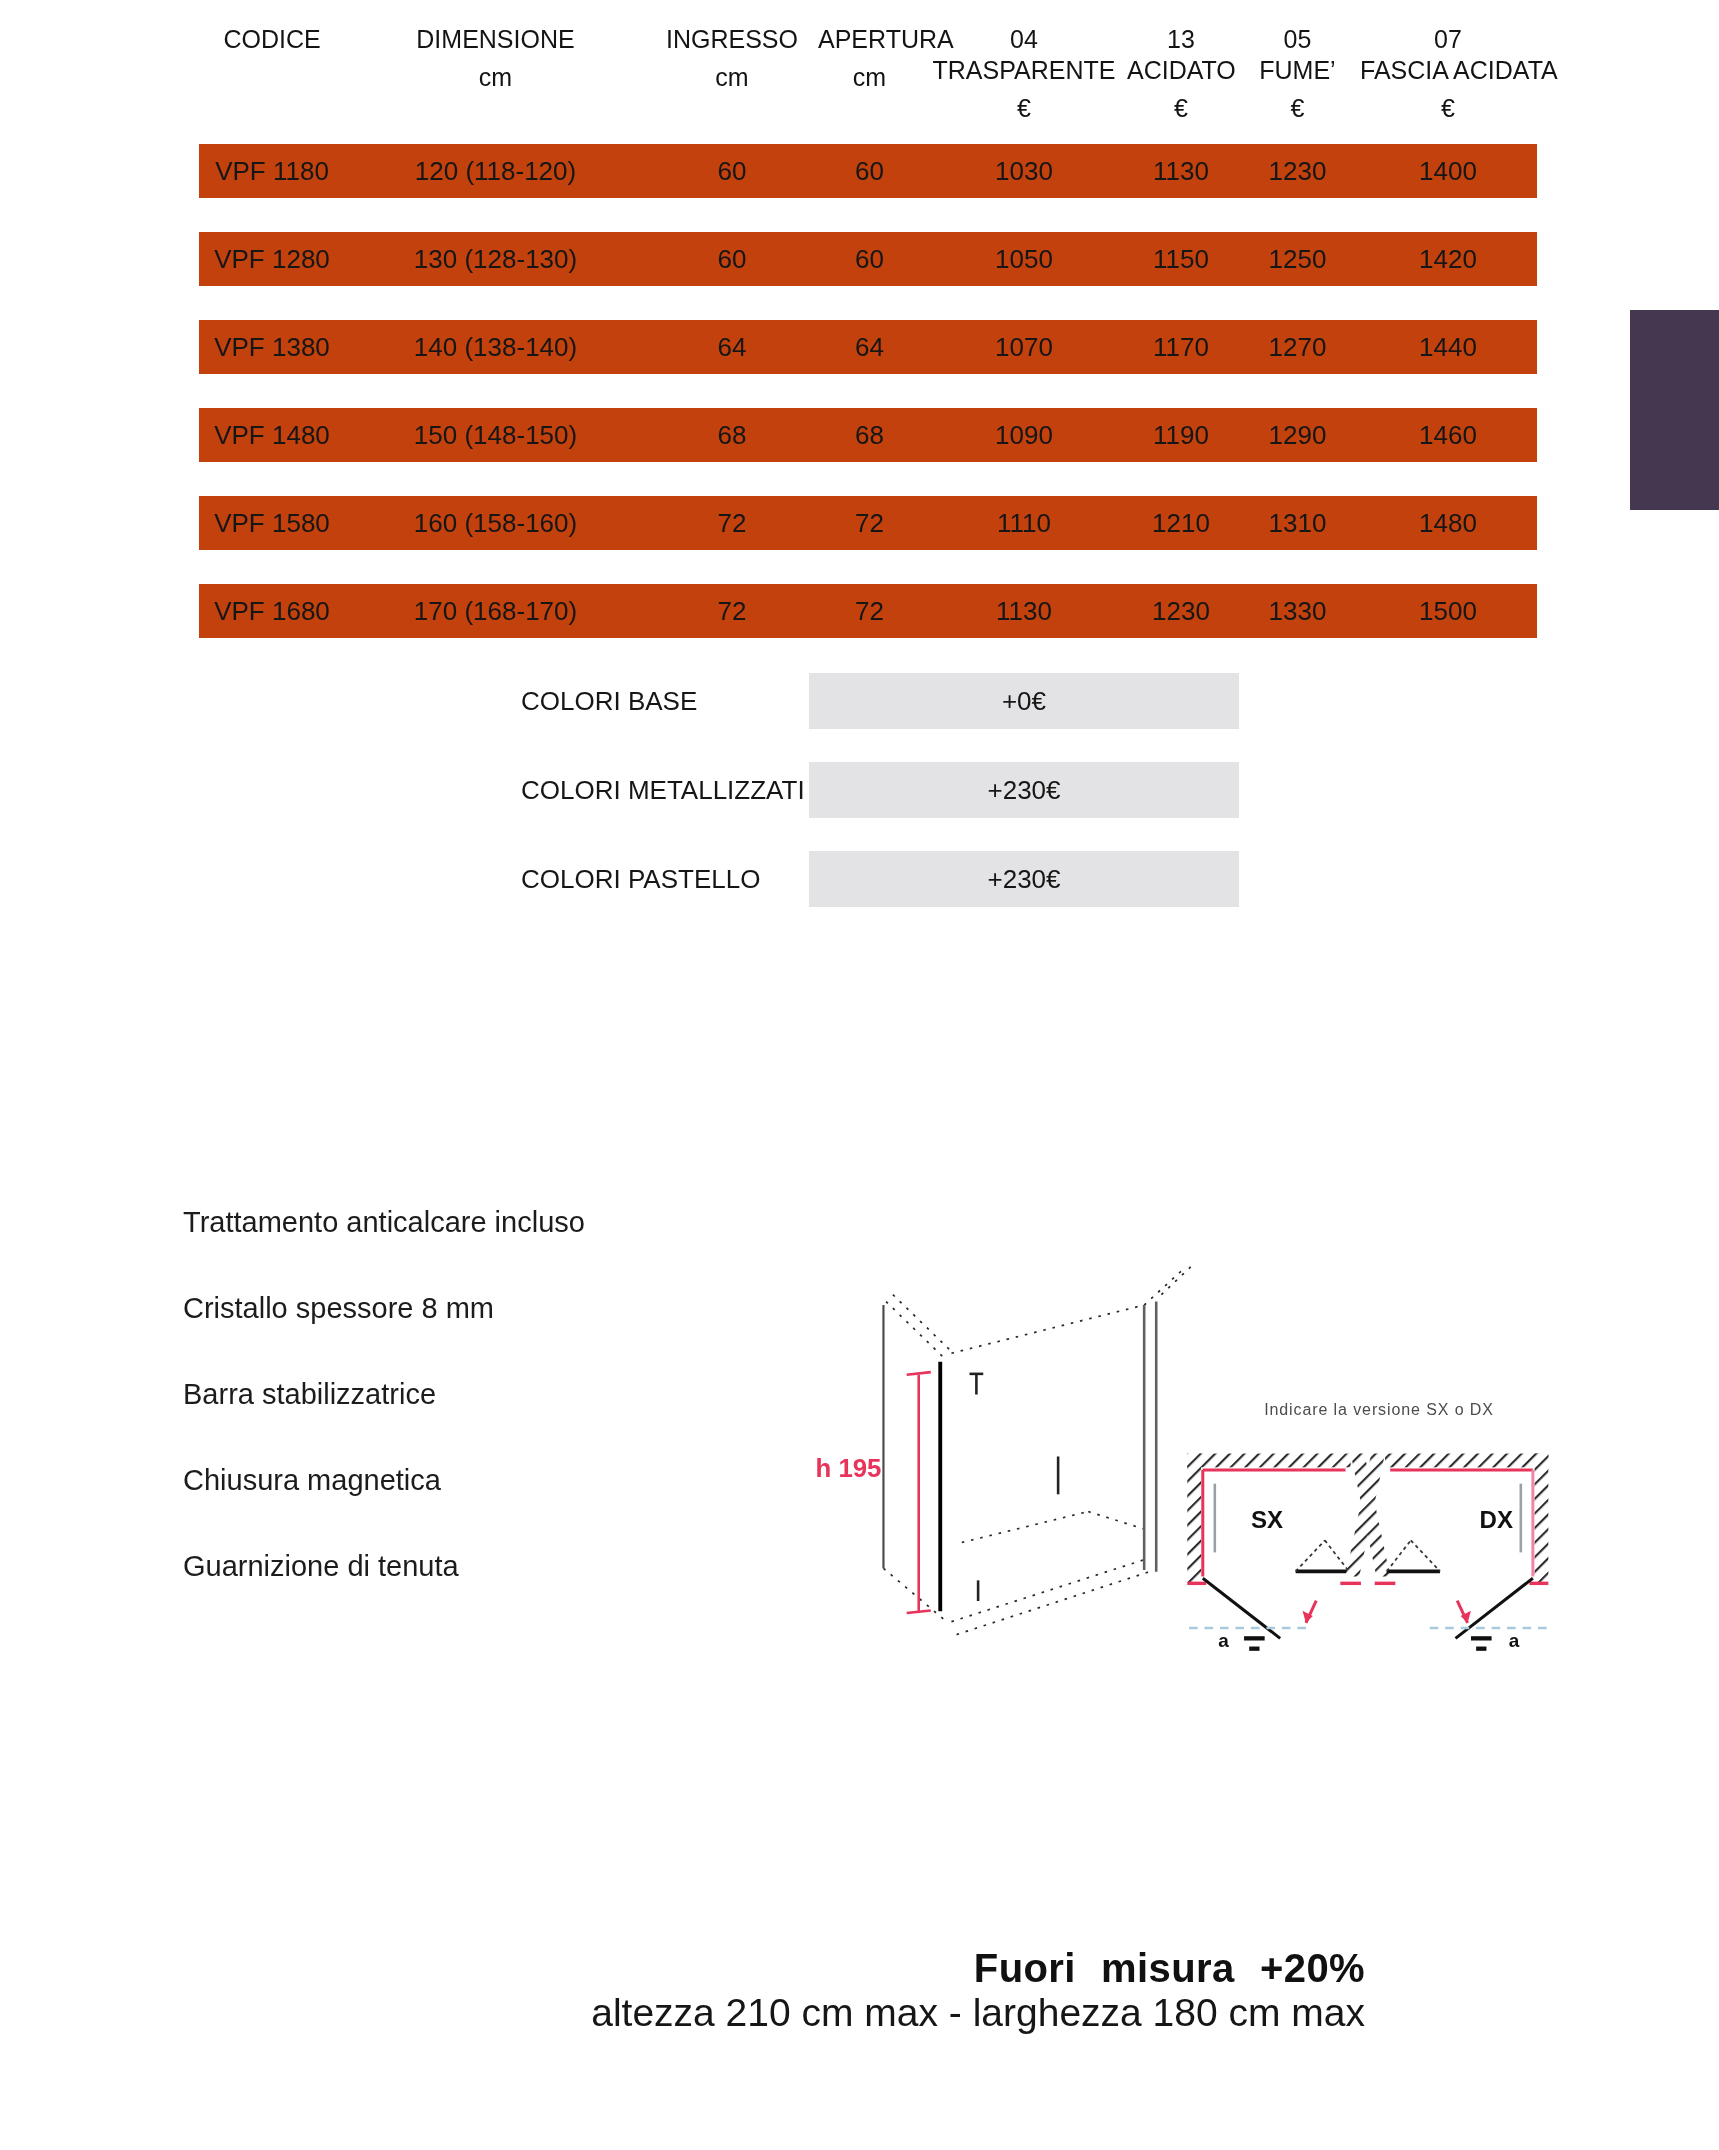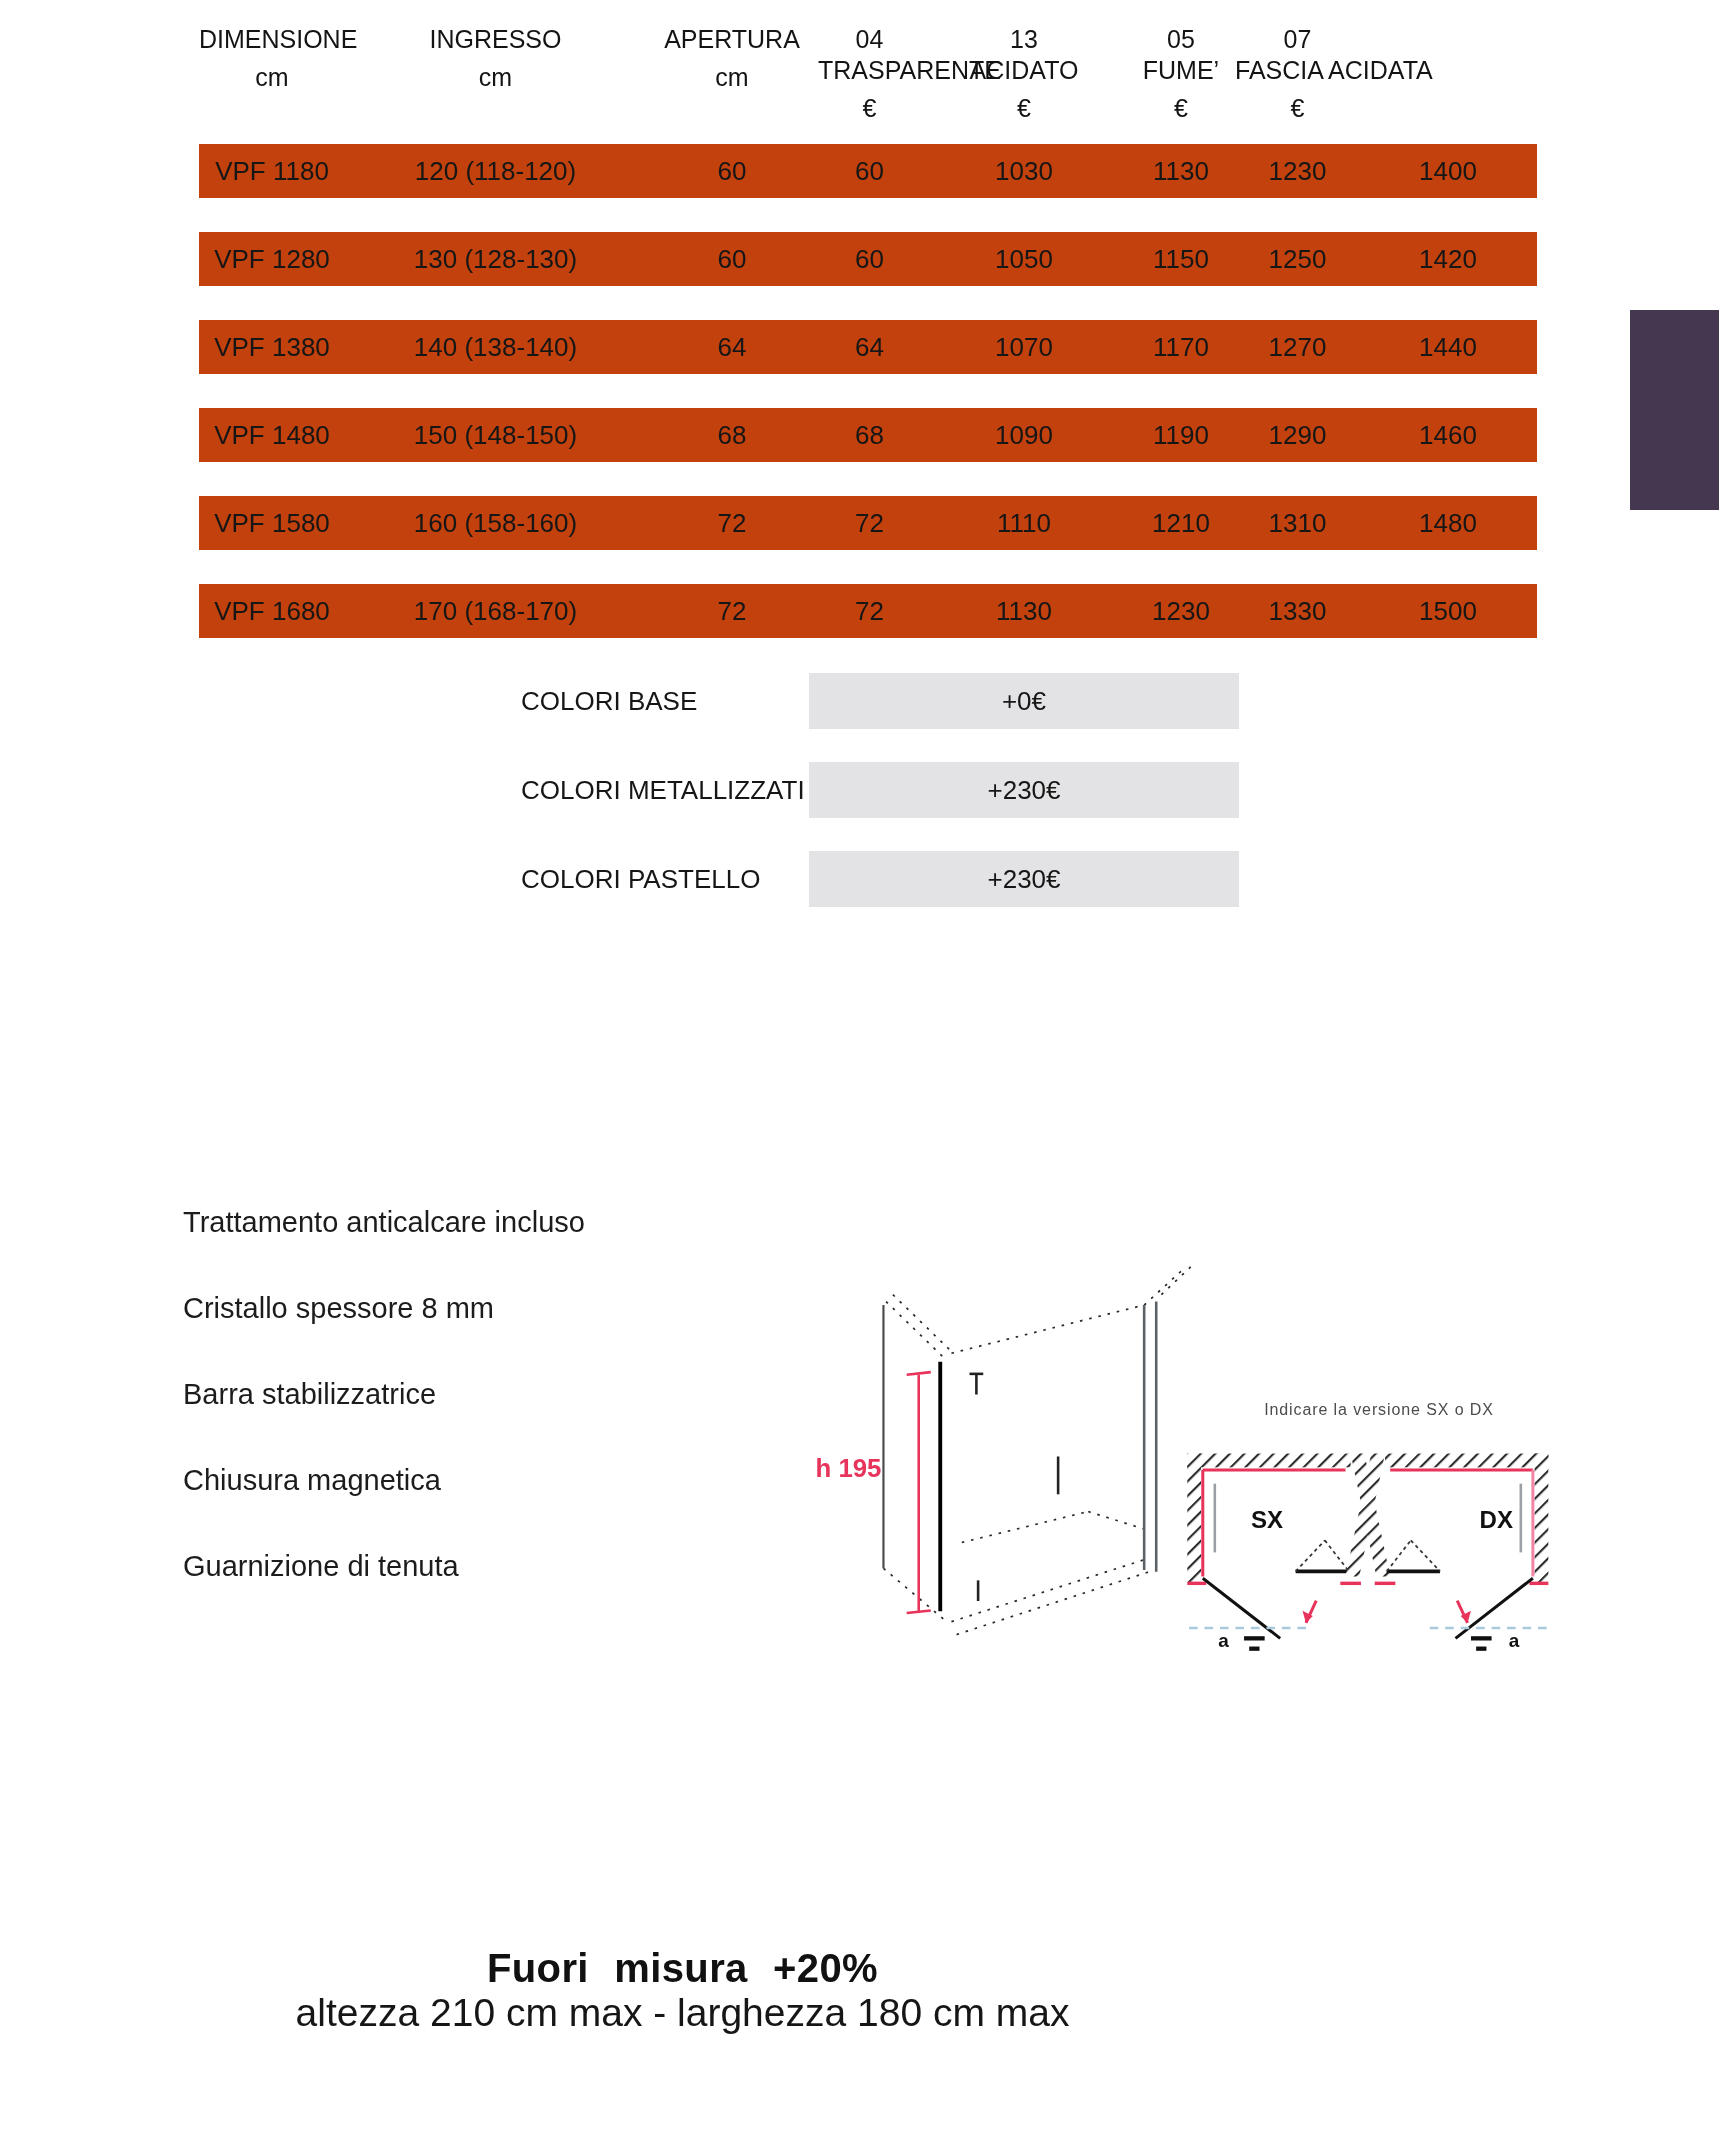--- a/index.html
+++ b/index.html
@@ -25,34 +25,39 @@
   
   .features{position:absolute;left:183px;top:1201px;}
   .feature{font-size:29px;line-height:43px;margin-bottom:43px;color:#1c1c1c;white-space:nowrap;}
 
   
   .iso{position:absolute;left:800px;top:1243px;width:413px;height:482px;}
   .plans-note{position:absolute;left:1177px;top:1401px;width:404px;text-align:center;font-size:16px;color:#4c4c4c;letter-spacing:0.9px;white-space:nowrap;}
   .plans{position:absolute;left:1177px;top:1432px;width:404px;height:258px;}
 
   
-  .footer{position:absolute;left:0;top:1946px;width:1365px;text-align:center;}
+  .footer{position:absolute;left:0;top:1946px;width:1365px;text-align:right;}
   .footer-line1{font-size:40px;font-weight:bold;word-spacing:13.8px;letter-spacing:0.4px;color:#111;}
   .footer-line2{font-size:39px;margin-top:0;color:#161616;}
 
   
   .side-tab{position:absolute;left:1630px;top:310px;width:89px;height:200px;background:#453750;}
 </style>
 </head>
 <body>
 
 <div class="page">
 
   <section class="price-table">
     <div class="thead">
+      <div class="th">
+          <div class="th-code"></div>
+          <div class="th-name">CODICE</div>
+          <div class="th-unit"></div>
+        </div>
       <div class="th">
           <div class="th-code"></div>
           <div class="th-name">DIMENSIONE</div>
           <div class="th-unit">cm</div>
         </div>
       <div class="th">
           <div class="th-code"></div>
           <div class="th-name">INGRESSO</div>
           <div class="th-unit">cm</div>
         </div>

